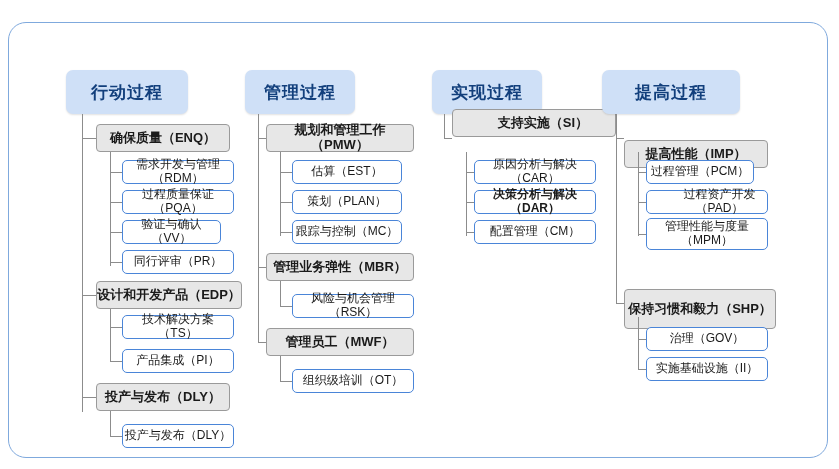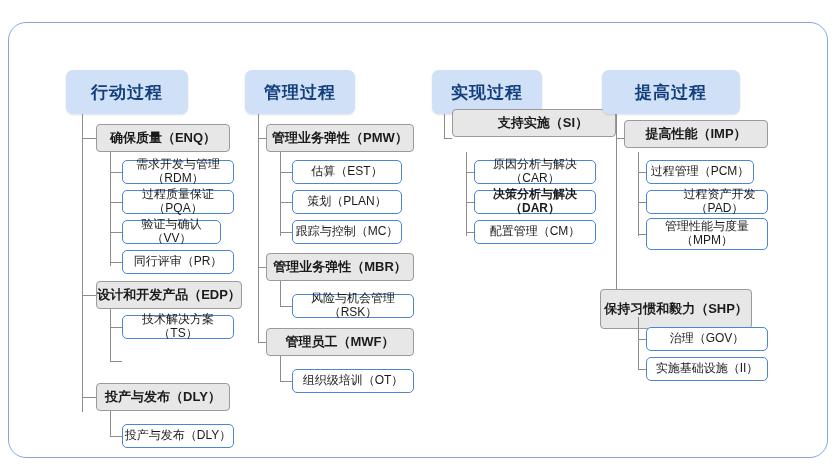--- a/index.html
+++ b/index.html
@@ -119,33 +119,34 @@
   <div class="node l2" style="left:122px; top:250px; width:112px; height:24px;">同行评审（PR）</div>
 
   <div class="line h" style="left:82px; top:295px; width:14px;"></div>
   <div class="node l1" style="left:96px; top:281px; width:146px; height:28px;text-align:center;">设计和开发产品（EDP）</div>
   <div class="line v" style="left:110px; top:309px; height:52px;"></div>
 
   <div class="line h" style="left:110px; top:327px; width:12px;"></div>
   <div class="node l2" style="left:122px; top:315px; width:112px; height:24px;">技术解决方案（TS）</div>
 
   <div class="line h" style="left:110px; top:361px; width:12px;"></div>
+  <div class="node l2" style="left:122px; top:349px; width:112px; height:24px;">产品集成（PI）</div>
 
   <div class="line h" style="left:82px; top:397px; width:14px;"></div>
   <div class="node l1" style="left:96px; top:383px; width:134px; height:28px;">投产与发布（DLY）</div>
   <div class="line v" style="left:110px; top:411px; height:25px;"></div>
   <div class="line h" style="left:110px; top:436px; width:12px;"></div>
   <div class="node l2" style="left:122px; top:424px; width:112px; height:24px;">投产与发布（DLY）</div>
 
   <div class="col-head" style="left:245px; top:70px; width:110px;">管理过程</div>
 
   <div class="line v" style="left:258px; top:114px; height:228px;"></div>
 
   <div class="line h" style="left:258px; top:138px; width:8px;"></div>
-  <div class="node l1" style="left:266px; top:124px; width:148px; height:28px;">管理业务弹性（PMW）</div>
+  <div class="node l1" style="left:266px; top:124px; width:148px; height:28px;">规划和管理工作（PMW）</div>
   <div class="line v" style="left:280px; top:152px; height:84px;"></div>
 
   <div class="line h" style="left:280px; top:172px; width:12px;"></div>
   <div class="node l2" style="left:292px; top:160px; width:110px; height:24px;">估算（EST）</div>
 
   <div class="line h" style="left:280px; top:202px; width:12px;"></div>
   <div class="node l2" style="left:292px; top:190px; width:110px; height:24px;">策划（PLAN）</div>
 
   <div class="line h" style="left:280px; top:232px; width:12px;"></div>
   <div class="node l2" style="left:292px; top:220px; width:110px; height:24px;">跟踪与控制（MC）</div>
@@ -176,34 +177,34 @@
   <div class="node l2" style="left:474px; top:190px; width:122px; height:24px;font-weight:bold;">决策分析与解决（DAR）</div>
 
   <div class="line h" style="left:466px; top:232px; width:8px;"></div>
   <div class="node l2" style="left:474px; top:220px; width:122px; height:24px;">配置管理（CM）</div>
 
   <div class="col-head" style="left:602px; top:70px; width:138px;">提高过程</div>
 
   <div class="line v" style="left:616px; top:114px; height:189px;"></div>
 
   <div class="line h" style="left:616px; top:138px; width:8px;"></div>
-  <div class="node l1" style="left:624px; top:120px; width:144px; height:28px;">提高性能（IMP）</div>
+  <div class="node l1" style="left:624px; top:140px; width:144px; height:28px;">提高性能（IMP）</div>
   <div class="line v" style="left:638px; top:152px; height:84px;"></div>
 
   <div class="line h" style="left:638px; top:172px; width:8px;"></div>
   <div class="node l2" style="left:646px; top:160px; width:108px; height:24px;">过程管理（PCM）</div>
 
   <div class="line h" style="left:638px; top:202px; width:8px;"></div>
   <div class="node l2" style="left:646px; top:190px; width:122px; height:24px;padding-left:25px;">过程资产开发（PAD）</div>
 
   <div class="line h" style="left:638px; top:234px; width:8px;"></div>
   <div class="node l2" style="left:646px; top:218px; width:122px; height:32px;">管理性能与度量（MPM）</div>
 
   <div class="line h" style="left:616px; top:303px; width:8px;"></div>
-  <div class="node l1" style="left:600px; top:289px; width:152px; height:40px;">保持习惯和毅力（SHP）</div>
+  <div class="node l1" style="left:624px; top:289px; width:152px; height:40px;">保持习惯和毅力（SHP）</div>
   <div class="line v" style="left:638px; top:317px; height:52px;"></div>
 
   <div class="line h" style="left:638px; top:339px; width:8px;"></div>
   <div class="node l2" style="left:646px; top:327px; width:122px; height:24px;">治理（GOV）</div>
 
   <div class="line h" style="left:638px; top:369px; width:8px;"></div>
   <div class="node l2" style="left:646px; top:357px; width:122px; height:24px;">实施基础设施（II）</div>
 
 </div>
 

